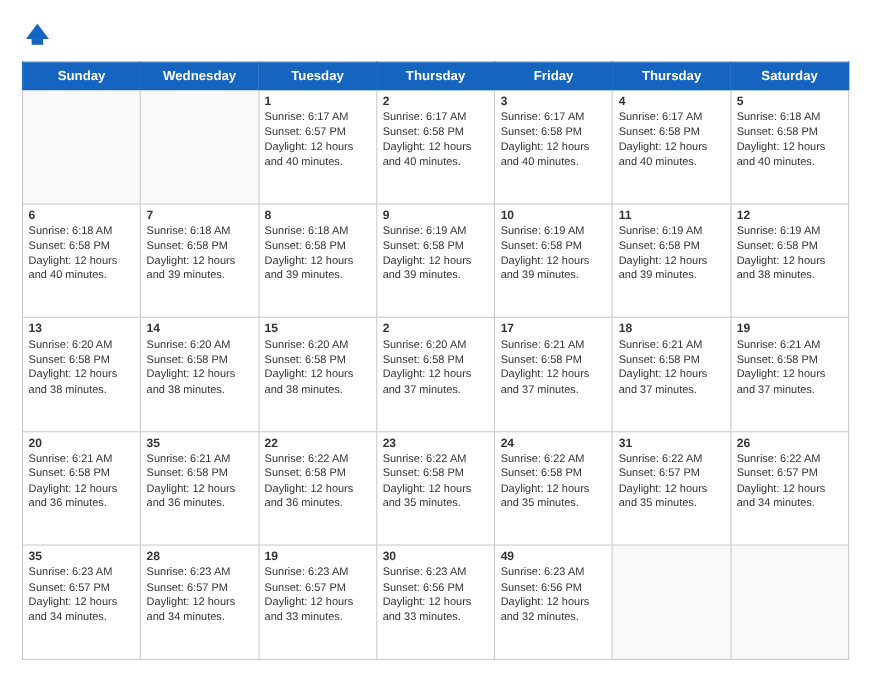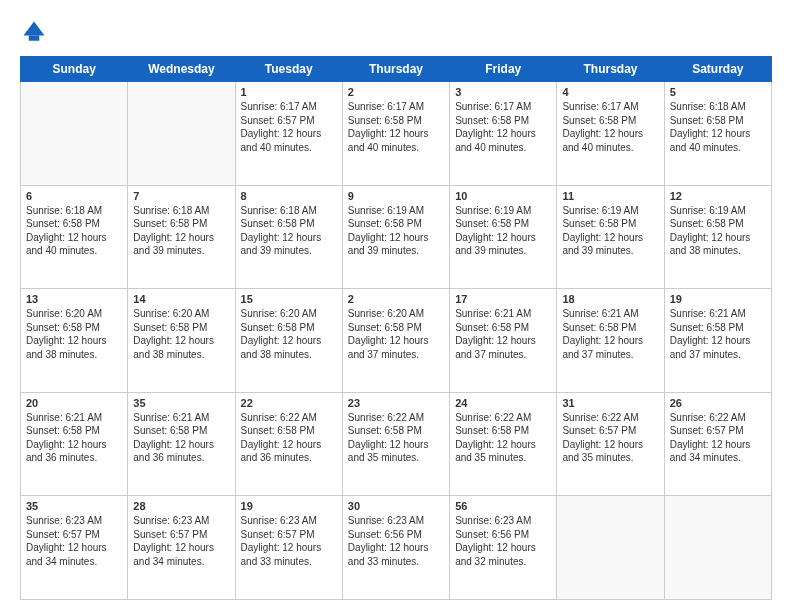--- a/index.html
+++ b/index.html
@@ -312,21 +312,21 @@
 Sunset: 6:57 PM
 Daylight: 12 hours and 33 minutes.</div>
           </td>
           <td>
             <span class="day-number">30</span>
             <div class="day-info" style="white-space: pre-line;">Sunrise: 6:23 AM
 Sunset: 6:56 PM
 Daylight: 12 hours and 33 minutes.</div>
           </td>
           <td>
-            <span class="day-number">56</span>
+            <span class="day-number">49</span>
             <div class="day-info" style="white-space: pre-line;">Sunrise: 6:23 AM
 Sunset: 6:56 PM
 Daylight: 12 hours and 32 minutes.</div>
           </td>
           <td class="empty-cell"></td>
           <td class="empty-cell"></td>
         </tr>
       </tbody>
   </table>
 </div>

